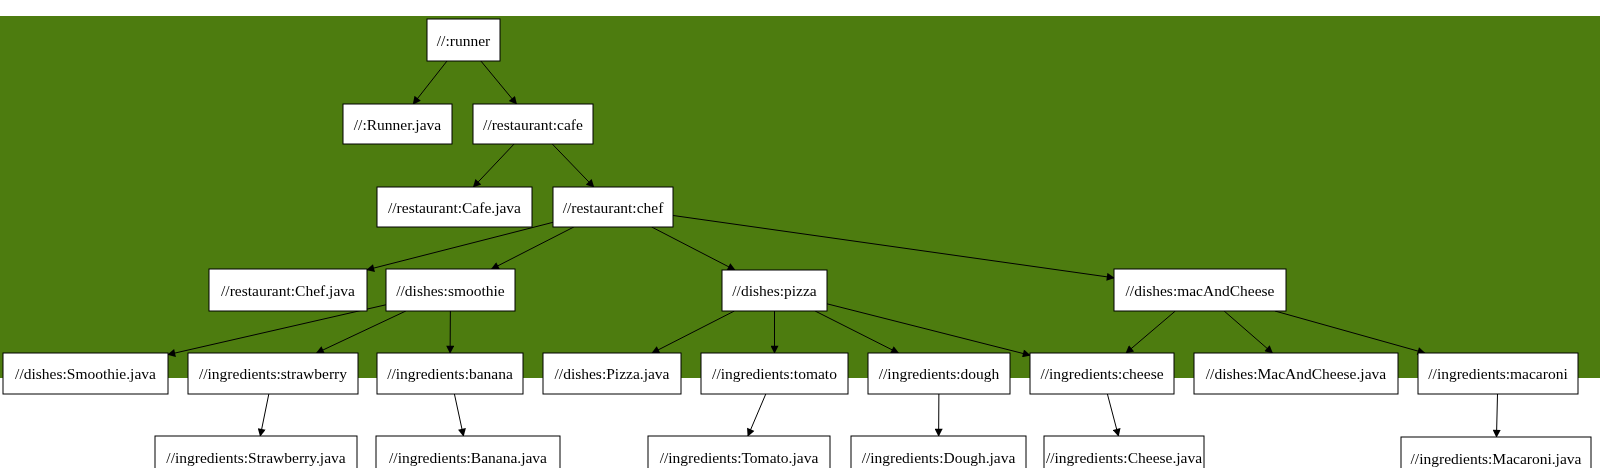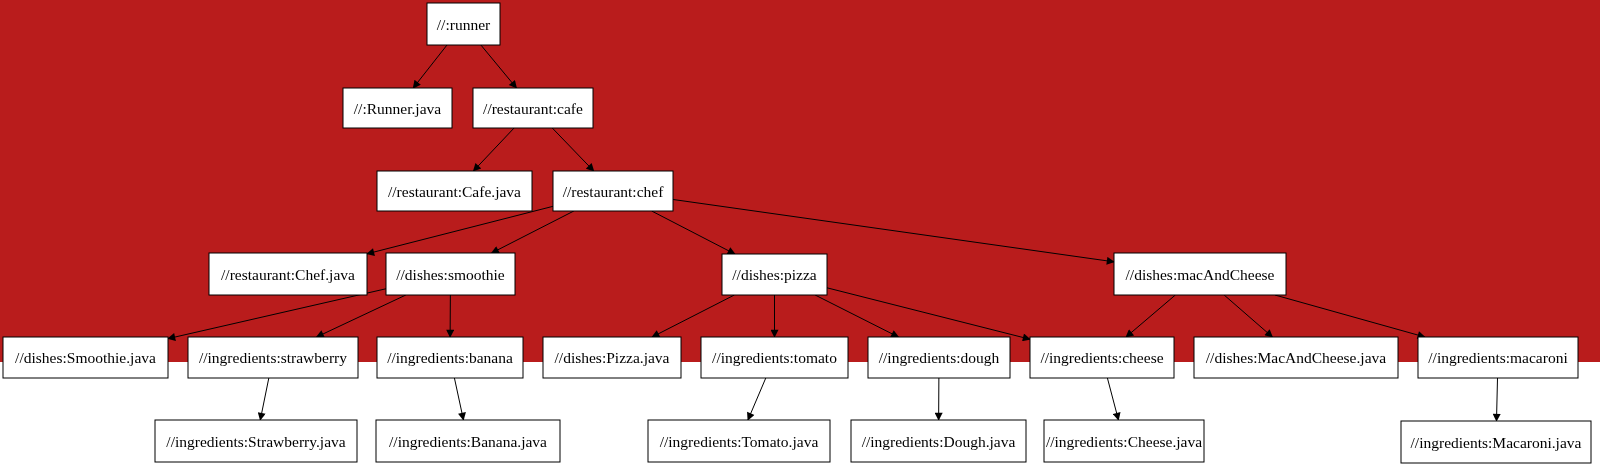--- a/index.html
+++ b/index.html
@@ -8,21 +8,22 @@
     background: #ffffff;
     width: 1600px;
     height: 468px;
     overflow: hidden;
     font-family: "Liberation Serif", "DejaVu Serif", serif;
   }
   #graph-wrap {
     position: relative;
     width: 1600px;
     height: 362px;
-    background: #b91c1c;
+    background: #4d7c0f;
+    margin-top: 16px;
   }
   svg text {
     font-family: "Liberation Serif", "DejaVu Serif", serif;
     font-size: 15.5px;
     fill: #000000;
   }
   svg rect.node-box {
     fill: #ffffff;
     stroke: #000000;
     stroke-width: 1;

